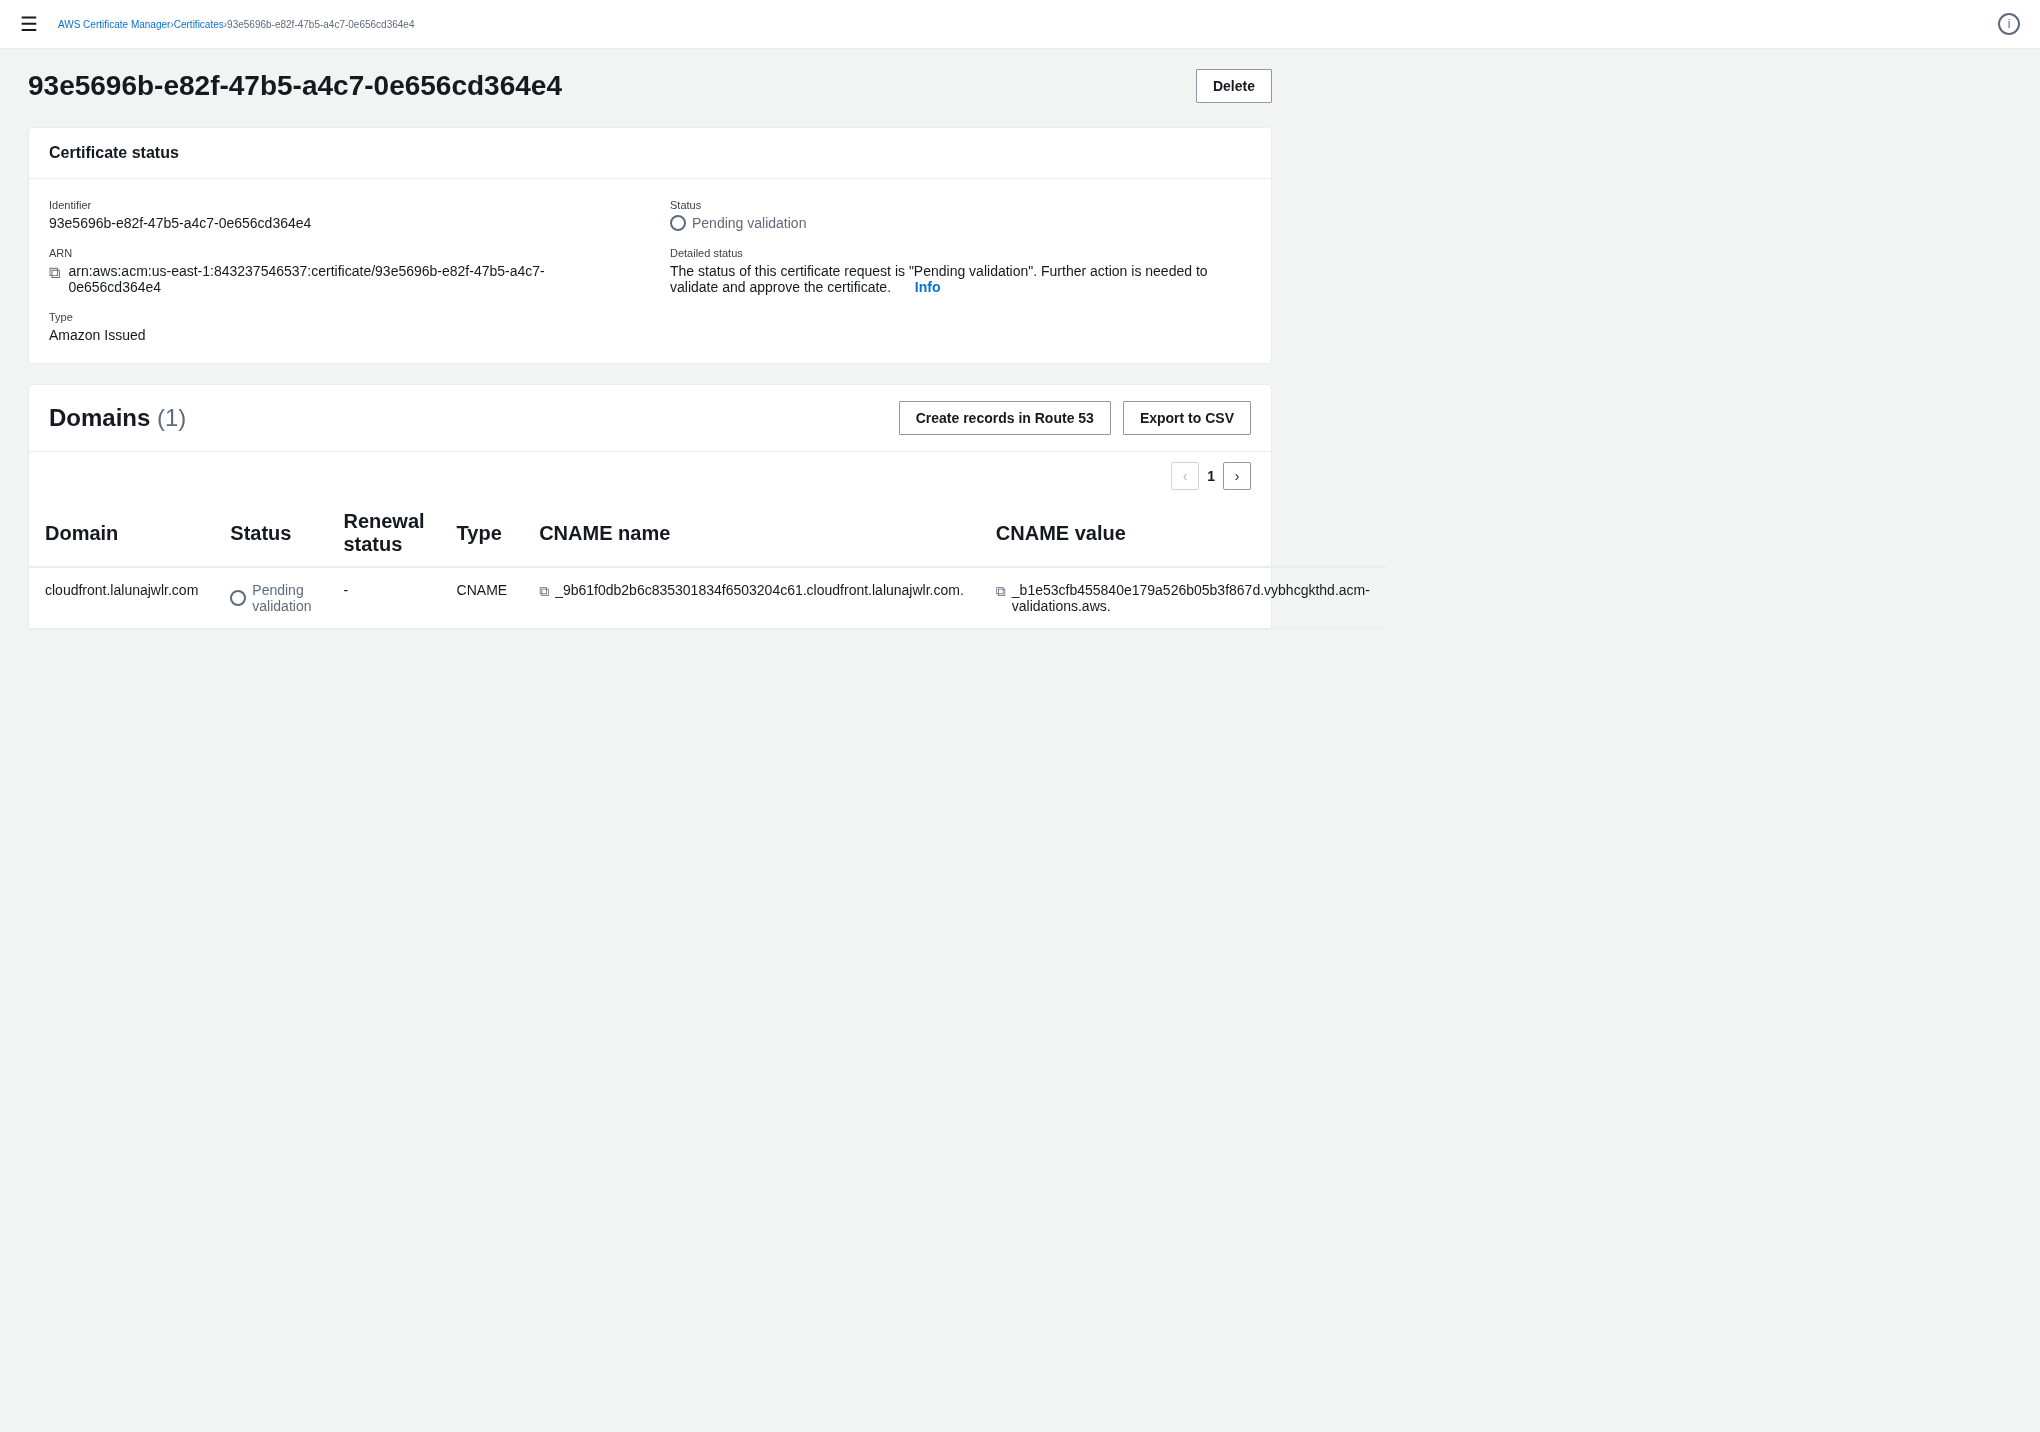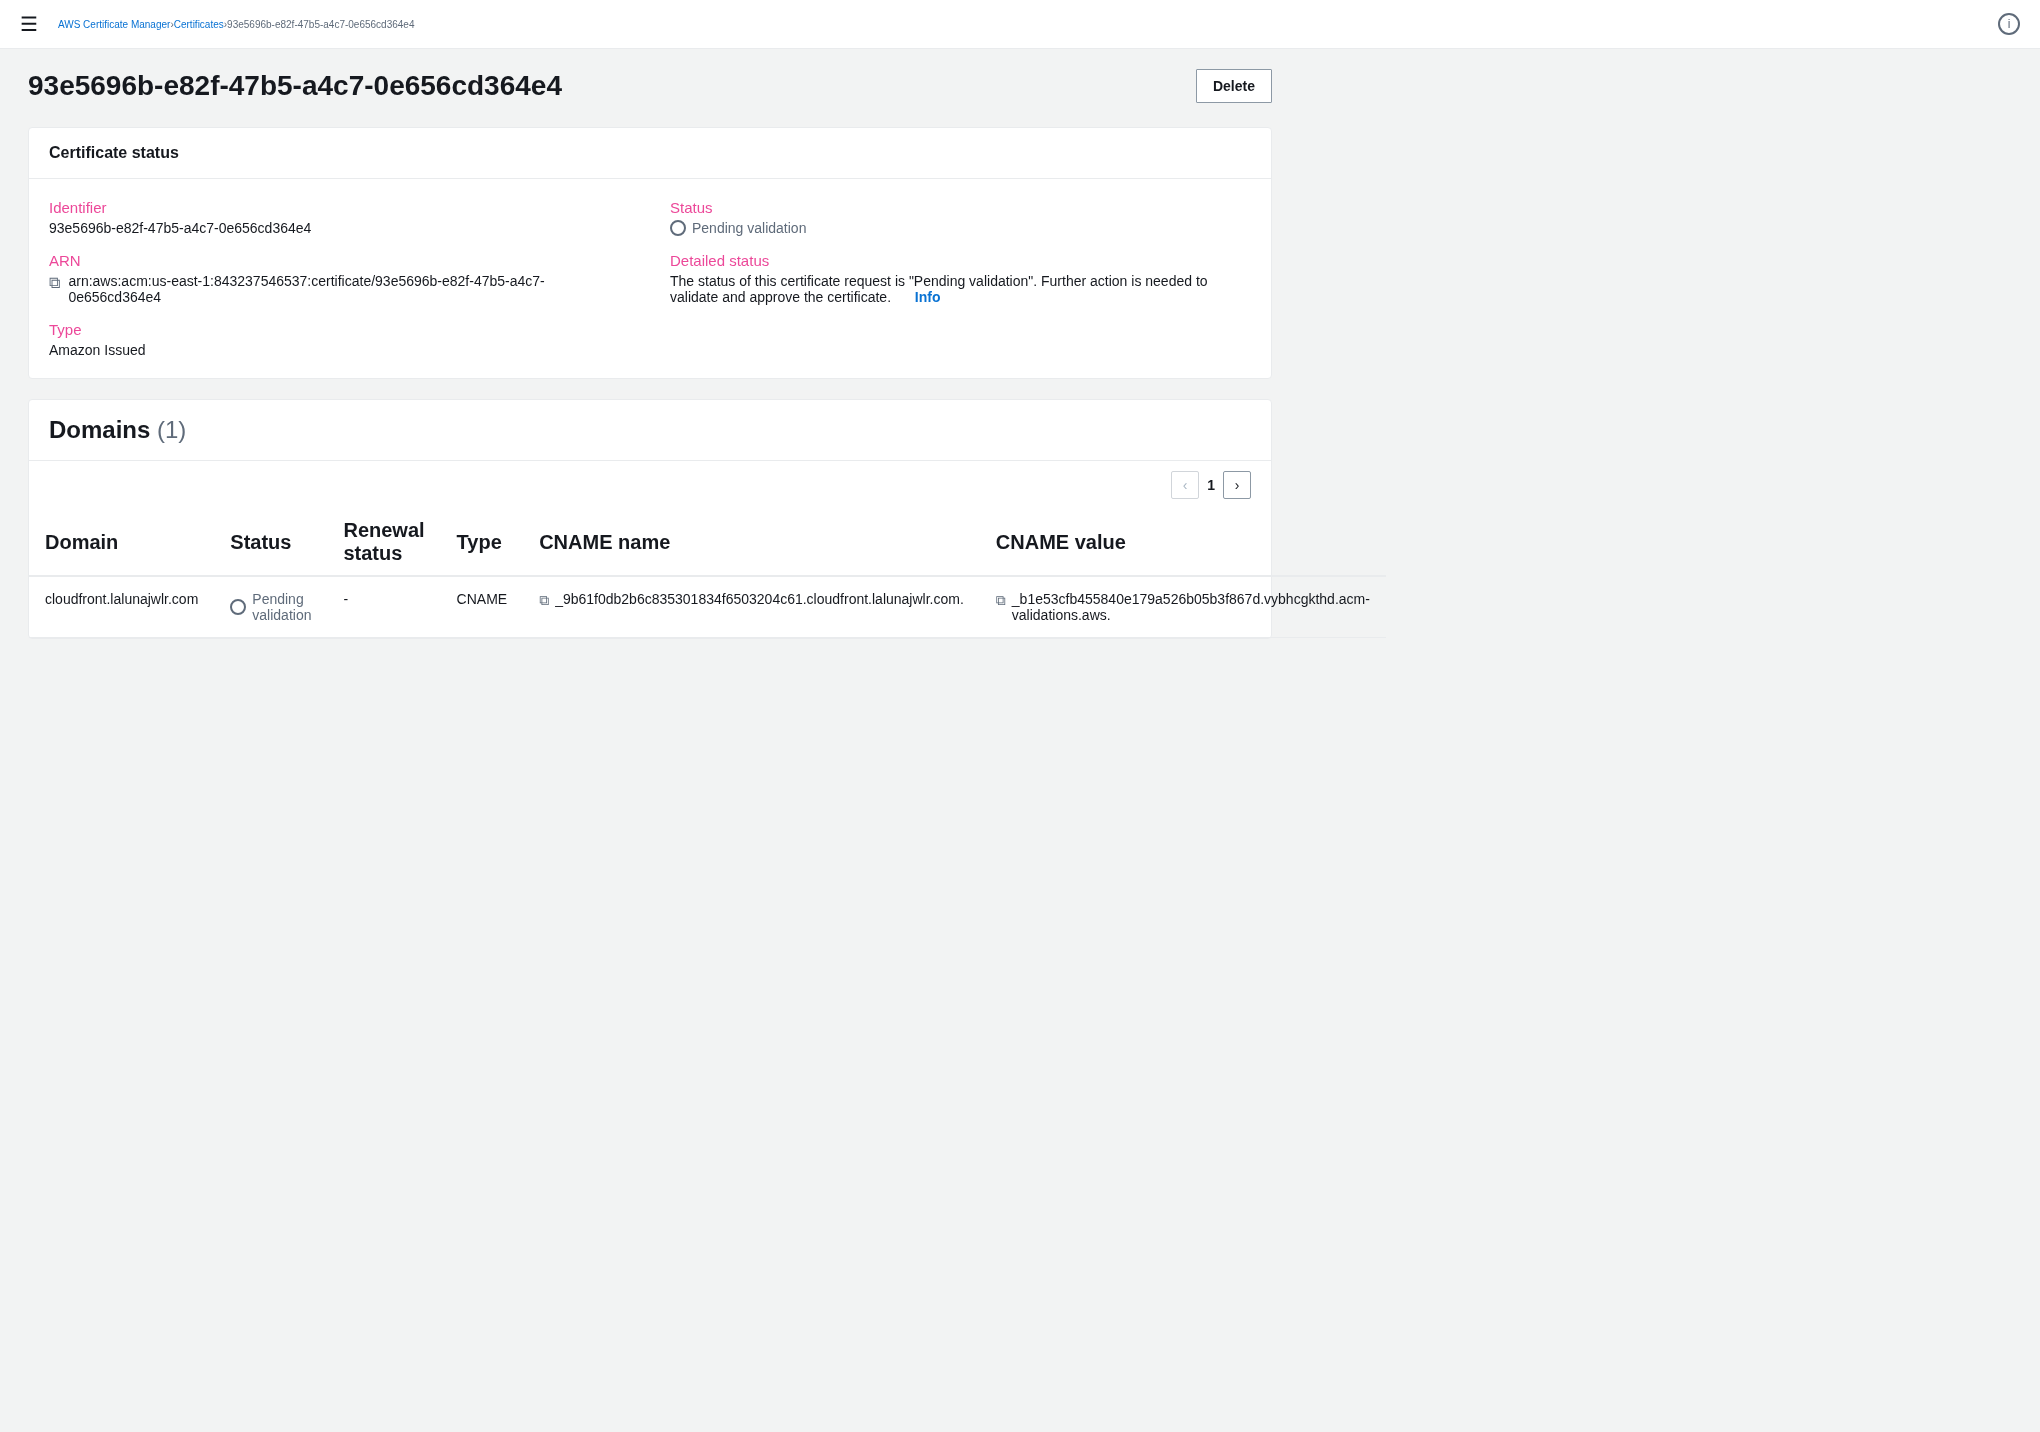--- a/index.html
+++ b/index.html
@@ -93,22 +93,22 @@
     .card-body {
       padding: 20px;
     }
     .info-grid {
       display: grid;
       grid-template-columns: 1fr 1fr;
       gap: 24px 40px;
     }
     .info-item label {
       display: block;
-      color: #ec4899;
-      font-size: 15px;
+      color: #404040;
+      font-size: 11px;
       margin-bottom: 4px;
     }
     .info-item .value {
       font-size: 14px;
       color: #16191f;
     }
     .arn-value {
       display: flex;
       align-items: flex-start;
       gap: 8px;
@@ -295,20 +295,24 @@
       </div>
     </div>
   </div>
 
   <div class="card">
     <div class="domains-header">
       <h2 class="domains-title">
         <span>Domains</span>
         <span class="count"> <span>(1)</span></span>
       </h2>
+      <div class="domains-actions">
+        <button class="btn">Create records in Route 53</button>
+        <button class="btn">Export to CSV</button>
+      </div>
     </div>
 
     <div class="pagination">
       <button disabled="">‹</button>
       <span class="page-num">1</span>
       <button>›</button>
     </div>
 
     <div>
       <table>

